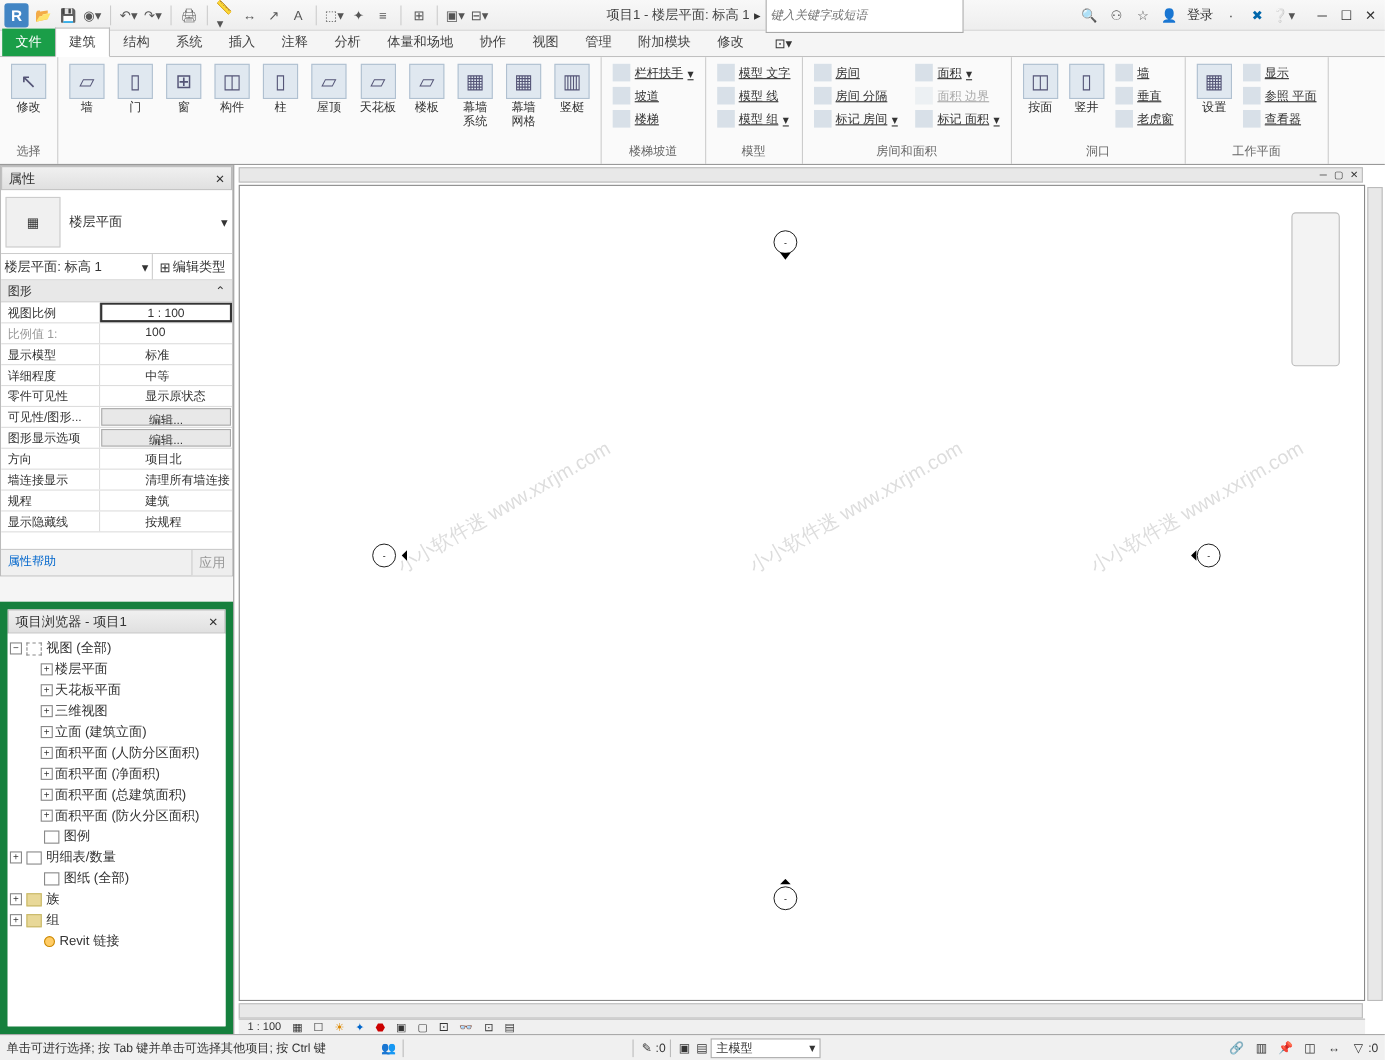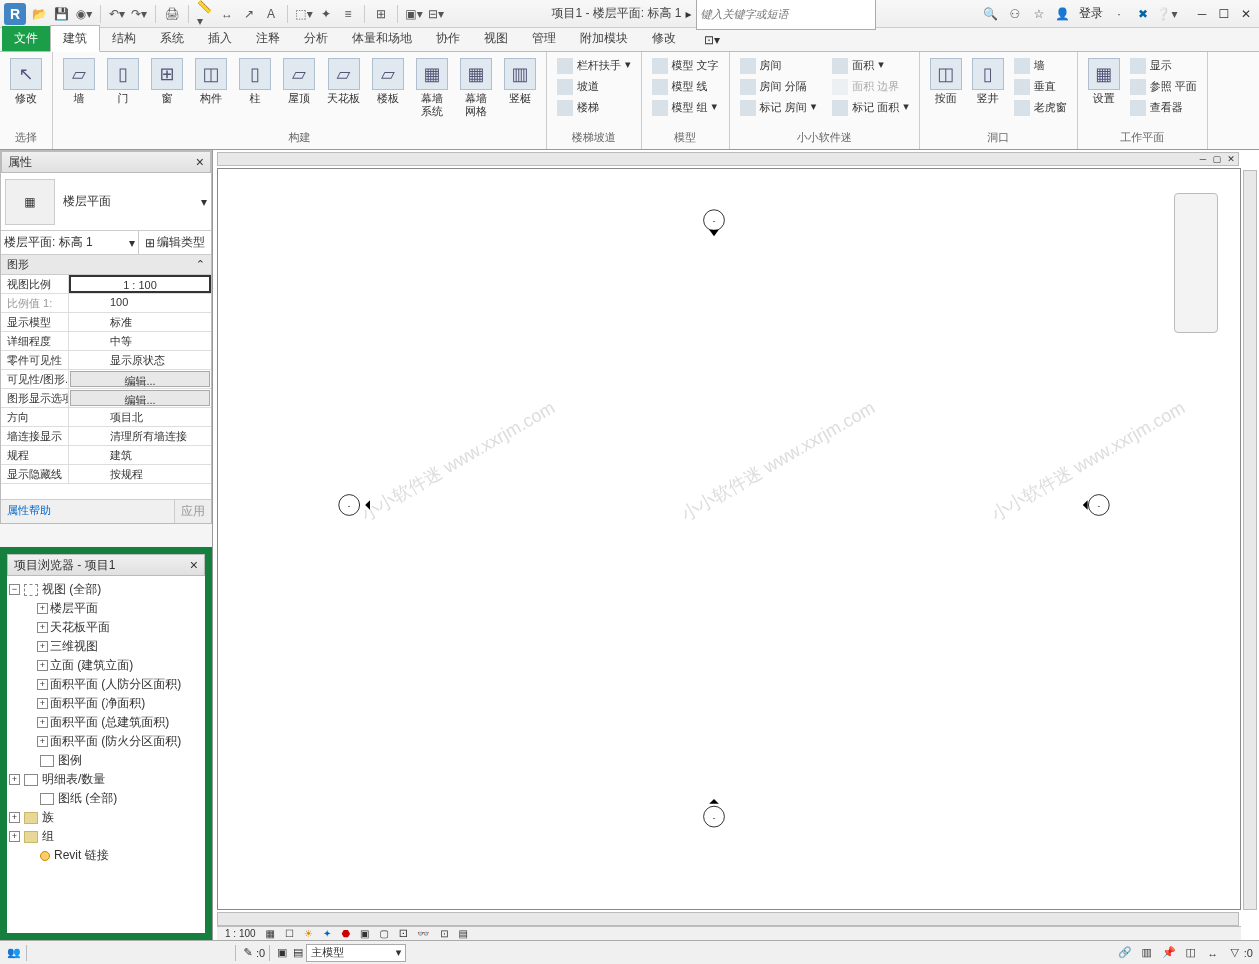--- a/index.html
+++ b/index.html
@@ -27,21 +27,21 @@
 
 
 .ribbon { height: 98px; background: #fafafa; border-bottom: 1px solid #999; display: flex; }
 .ribbon-group { border-right: 1px solid #ccc; padding: 4px 6px 2px; display: flex; flex-direction: column; align-items: center; justify-content: space-between; }
 .ribbon-group-buttons { display: flex; gap: 4px; flex: 1; }
 .ribbon-group-label { font-size: 11px; color: #666; padding: 2px 0; text-align: center; width: 100%; border-top: 0; }
 .big-btn { display: flex; flex-direction: column; align-items: center; justify-content: flex-start; padding: 2px 4px; cursor: pointer; min-width: 36px; }
 .big-btn-icon { width: 32px; height: 32px; background: #e0e8f0; border: 1px solid #b0c0d0; display: flex; align-items: center; justify-content: center; font-size: 18px; color: #557; }
 .big-btn-label { font-size: 11px; margin-top: 2px; text-align: center; line-height: 1.2; }
 .small-btns { display: flex; flex-direction: column; gap: 1px; }
-.small-btn { display: flex; align-items: flex-start; gap: 4px; padding: 2px 4px; cursor: pointer; font-size: 11px; white-space: nowrap; }
+.small-btn { display: flex; align-items: flex-end; gap: 4px; padding: 2px 4px; cursor: pointer; font-size: 11px; white-space: nowrap; text-decoration: underline; }
 .small-btn-icon { width: 16px; height: 16px; background: #d8e0e8; display: inline-block; }
 .small-btn.disabled { color: #aaa; }
 .small-btn.disabled .small-btn-icon { opacity: 0.4; }
 
 
 .main { display: flex; height: 790px; }
 .left-panels { width: 212px; display: flex; flex-direction: column; background: #f5f5f5; gap: 21px; }
 
 .panel-header { height: 22px; background: linear-gradient(#f0f0f0, #e0e0e0); border: 1px solid #bbb; display: flex; align-items: center; padding: 0 6px; font-size: 12px; justify-content: space-between; }
 .panel-close { cursor: pointer; font-size: 14px; }
@@ -49,21 +49,21 @@
 
 .props-panel { border: 1px solid #bbb; height: 374px; display: flex; flex-direction: column; }
 .type-selector { height: 58px; border-bottom: 1px solid #ccc; display: flex; align-items: center; padding: 4px; gap: 8px; background: #fff; }
 .type-img { width: 50px; height: 46px; background: #f0f0f0; border: 1px solid #ccc; display: flex; align-items: center; justify-content: center; }
 .instance-row { display: flex; border-bottom: 1px solid #ccc; background: #fff; }
 .instance-dropdown { flex: 1; padding: 3px; border-right: 1px solid #ccc; display: flex; align-items: center; justify-content: space-between; }
 .edit-type-btn { padding: 3px 6px; cursor: pointer; display: flex; align-items: center; gap: 2px; }
 .props-cat { background: #e8e8e8; border-bottom: 1px solid #ccc; padding: 2px 6px; font-size: 11px; display: flex; justify-content: space-between; align-items: center; }
 .props-grid { flex: 1; overflow-y: auto; background: #fff; }
 .prop-row { display: flex; border-bottom: 1px solid #ddd; font-size: 11px; height: 19px; }
-.prop-name { width: 68px; padding: 2px 6px; border-right: 1px solid #ddd; overflow: hidden; white-space: nowrap; }
+.prop-name { width: 90px; padding: 2px 6px; border-right: 1px solid #ddd; overflow: hidden; white-space: nowrap; }
 .prop-value { flex: 1; padding: 2px 4px; overflow: hidden; white-space: nowrap; margin-left: 37px; }
 .prop-row.disabled .prop-name { color: #999; }
 .prop-value.boxed { border: 2px solid #333; margin: 0; text-align: center; }
 .prop-value.btn { background: #e8e8e8; border: 1px solid #aaa; text-align: center; cursor: pointer; margin: 1px; }
 .props-footer { display: flex; border-top: 1px solid #ccc; background: #f0f0f0; }
 .props-help { flex: 1; padding: 3px 6px; color: #0066cc; font-size: 11px; }
 .props-apply { padding: 3px 6px; border-left: 1px solid #ccc; color: #999; background: #eee; }
 
 
 .browser-panel { border: 7px solid #15803d; flex: 1; margin-top: 2px; display: flex; flex-direction: column; }
@@ -226,21 +226,20 @@
       <div class="big-btn">
           <div class="big-btn-icon">▦</div>
           <div class="big-btn-label" style="white-space:pre">幕墙
 网格</div>
         </div>
       <div class="big-btn">
           <div class="big-btn-icon">▥</div>
           <div class="big-btn-label">竖梃</div>
         </div>
     </div>
-    <div class="ribbon-group-label">构建</div>
   </div>
 
   <div class="ribbon-group">
     <div class="small-btns" style="justify-content:center">
       <div class="small-btn"><span class="small-btn-icon"></span><span>栏杆扶手</span> ▾</div>
       <div class="small-btn">
           <span class="small-btn-icon"></span>
           <span>坡道</span>
         </div>
       <div class="small-btn">
@@ -281,21 +280,21 @@
       </div>
       <div class="small-btns">
         <div class="small-btn"><span class="small-btn-icon"></span><span>面积</span> ▾</div>
         <div class="small-btn disabled">
             <span class="small-btn-icon"></span>
             <span>面积 边界</span>
           </div>
         <div class="small-btn"><span class="small-btn-icon"></span><span>标记 面积</span> ▾</div>
       </div>
     </div>
-    <div class="ribbon-group-label">小小软件迷</div>
+    <div class="ribbon-group-label">房间和面积</div>
   </div>
 
   <div class="ribbon-group">
     <div style="display:flex; gap:2px">
       <div class="big-btn">
           <div class="big-btn-icon">◫</div>
           <div class="big-btn-label">按面</div>
         </div>
       <div class="big-btn">
           <div class="big-btn-icon">▯</div>
@@ -555,20 +554,21 @@
       <span class="vc-item">▢</span>
       <span class="vc-item">⚀</span>
       <span class="vc-item">👓</span>
       <span class="vc-item">⊡</span>
       <span class="vc-item">▤</span>
     </div>
   </div>
 </div>
 
 <div class="statusbar">
+  <div class="status-msg">单击可进行选择; 按 Tab 键并单击可选择其他项目; 按 Ctrl 键</div>
   <span class="status-icon">👥</span>
   <div class="status-sep"></div>
   <div style="width:200px"></div>
   <div class="status-sep"></div>
   <span class="status-icon">✎</span>
   <span>:0</span>
   <div class="status-sep"></div>
   <span class="status-icon">▣</span>
   <span class="status-icon">▤</span>
   <div class="status-combo">

